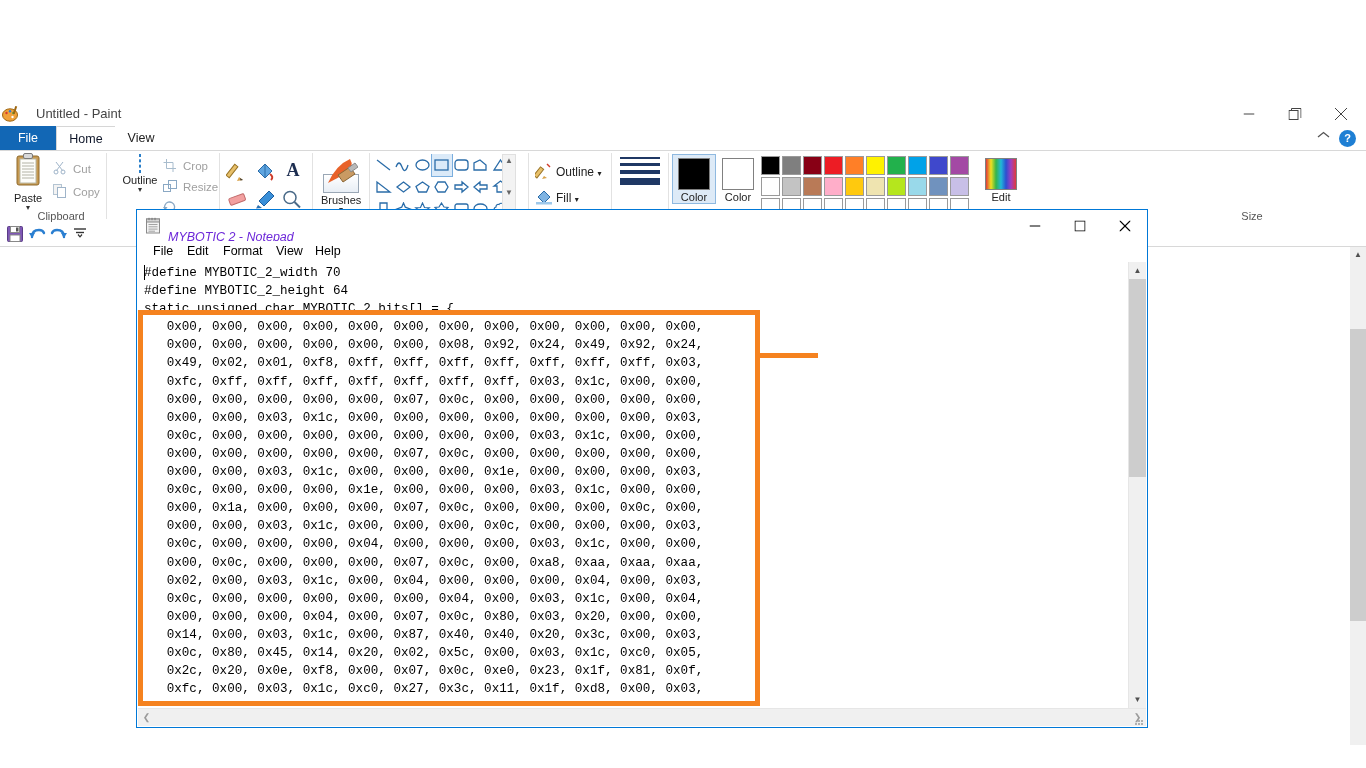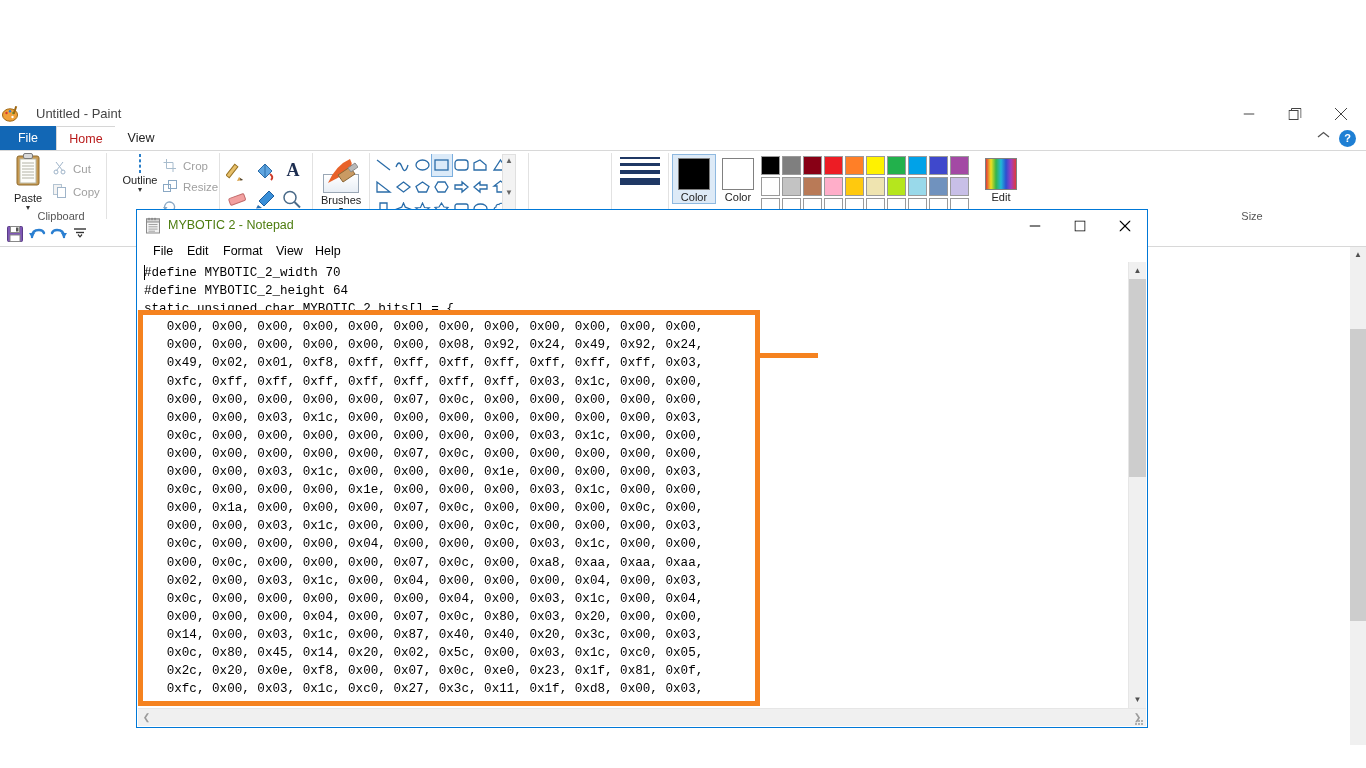--- a/index.html
+++ b/index.html
@@ -17,21 +17,21 @@
   .paint-title-icon{position:absolute;left:2px;top:5px;width:18px;height:18px;}
   .paint-title-text{position:absolute;left:36px;top:6px;font-size:13px;color:#444;}
   .win-btn{position:absolute;top:0;width:46px;height:28px;cursor:default;}
   .win-btn svg{position:absolute;left:50%;top:50%;transform:translate(-50%,-50%);}
   #paint-min{right:94px;} #paint-max{right:48px;} #paint-close{right:2px;}
 
   
   .ribbon-tabs{position:absolute;left:0;top:26px;width:1366px;height:24px;background:#ffffff;}
   .tab{position:absolute;top:0;height:24px;line-height:24px;font-size:12.5px;text-align:center;cursor:default;}
   .tab.file{left:0;width:56px;background:#1267b5;color:#ffffff;}
-  .tab.home{left:56px;width:58px;background:#ffffff;color:#b91c1c;border-left:1px solid #d6d6d6;border-right:5px solid #7f1d1d;border-top:1px solid #d6d6d6;}
+  .tab.home{left:56px;width:58px;background:#ffffff;color:#0f172a;border-left:1px solid #d6d6d6;border-right:5px solid #7f1d1d;border-top:1px solid #d6d6d6;}
   .tab.view{left:115px;width:52px;background:#ffffff;color:#222;}
   .ribbon-right-ctrl{position:absolute;top:2px;font-size:11px;color:#555;}
   #ribbon-collapse{right:36px;top:4px;}
   #ribbon-help{right:10px;top:4px;width:17px;height:17px;border-radius:50%;background:#1e7fd4;color:#fff;font-size:11px;text-align:center;line-height:17px;font-weight:bold;}
 
   
   .ribbon{position:absolute;left:0;top:50px;width:1366px;height:72px;background:#ffffff;border-top:1px solid #d8d8d8;border-bottom:1px solid #cfd9e4;}
   .rib-sep{position:absolute;top:2px;width:1px;height:66px;background:#e2e2e2;}
   .grp-label{position:absolute;bottom:1px;font-size:11px;color:#555;text-align:center;}
 
@@ -101,21 +101,21 @@
   .paint-canvas{position:absolute;left:0;top:0;width:1329px;height:498px;background:#ffffff;}
   #paint-vscroll{position:absolute;right:0;top:0;width:16px;height:498px;background:#f0f0f0;}
   #paint-vthumb{position:absolute;left:0;top:82px;width:16px;height:292px;background:#cdcdcd;}
   .sc-arrow{position:absolute;left:0;width:16px;height:16px;text-align:center;font-size:8px;color:#505050;line-height:16px;}
 
   
   #notepad-window{position:absolute;left:136px;top:209px;width:1012px;height:519px;
      background:#ffffff;border:1px solid #0078d7;box-sizing:border-box;}
   .np-titlebar{position:absolute;left:0;top:0;width:1010px;height:31px;background:#ffffff;}
   .np-icon{position:absolute;left:8px;top:7px;width:17px;height:17px;}
-  .np-title{position:absolute;left:31px;top:8px;font-size:12.5px;color:#4d7c0f;}
+  .np-title{position:absolute;left:31px;top:20px;font-size:12.5px;color:#6d28d9;font-style:italic;}
   .np-wbtn{position:absolute;top:0;width:45px;height:31px;cursor:default;}
   .np-wbtn svg{position:absolute;left:50%;top:50%;transform:translate(-50%,-50%);}
   #np-min{right:90px;} #np-max{right:45px;} #np-close{right:0;}
   .np-menubar{position:absolute;left:0;top:31px;width:1010px;height:21px;background:#ffffff;}
   .np-menu{position:absolute;top:0;height:21px;line-height:21px;font-size:12.5px;color:#000;cursor:default;padding:0 6px;}
   .np-edit{position:absolute;left:1px;top:52px;width:1008px;height:446px;background:#ffffff;overflow:hidden;}
   .np-text{position:absolute;left:6px;top:2px;font-family:Liberation Mono, monospace;
      font-size:12.6px;line-height:18.1px;color:#000;white-space:pre;}
   #np-caret{position:absolute;left:6px;top:3px;width:1px;height:15px;background:#000;}
   #np-vscroll{position:absolute;right:1px;top:52px;width:17px;height:446px;background:#f0f0f0;border-left:1px solid #e6e6e6;}
@@ -429,20 +429,41 @@
           </div>
         </div>
         <div class="shp-scroll">
           <div class="shp-arrow">▲</div>
           <div class="shp-arrow" style="margin-top:20px;">▼</div>
           <div class="shp-arrow" style="margin-top:16px;">▤</div>
         </div>
       </div>
       <div class="rib-sep" style="left:528px;"></div>
 
+      <div id="grp-of">
+        <div class="of-cmd" id="outline-cmd">
+          <span class="of-ic">
+            <svg width="18" height="16" viewBox="0 0 18 16">
+              <rect x="2" y="4" width="4" height="11" fill="#e8c06a" stroke="#9a7528" transform="rotate(38 4 9)"></rect>
+              <polygon points="9,13 12,15 7,16" fill="#d8a24a"></polygon>
+              <path d="M12 1 l3 3" stroke="#cf3b2a" stroke-width="1.4"></path>
+            </svg>
+          </span><span>Outline</span>
+          <span style="font-size:8px;"> ▾</span>
+        </div>
+        <div class="of-cmd" id="fill-cmd">
+          <span class="of-ic">
+            <svg width="18" height="16" viewBox="0 0 18 16">
+              <path d="M3 8 L9 2 L15 8 L9 14 Z" fill="#7fb4e3" stroke="#2a6ca8"></path>
+              <rect x="1" y="13" width="16" height="2.5" fill="#9ec8ea"></rect>
+            </svg>
+          </span><span>Fill</span>
+          <span style="font-size:8px;"> ▾</span>
+        </div>
+      </div>
       <div class="rib-sep" style="left:611px;"></div>
 
       <div id="grp-size">
         <div id="size-button">
           <div class="szline" style="width:40px;height:2px;"></div>
           <div class="szline" style="width:40px;height:3px;"></div>
           <div class="szline" style="width:40px;height:4px;"></div>
           <div class="szline" style="width:40px;height:7px;"></div>
         </div>
         <div class="grp-label" style="left:612px;width:56px;">Size</div>

